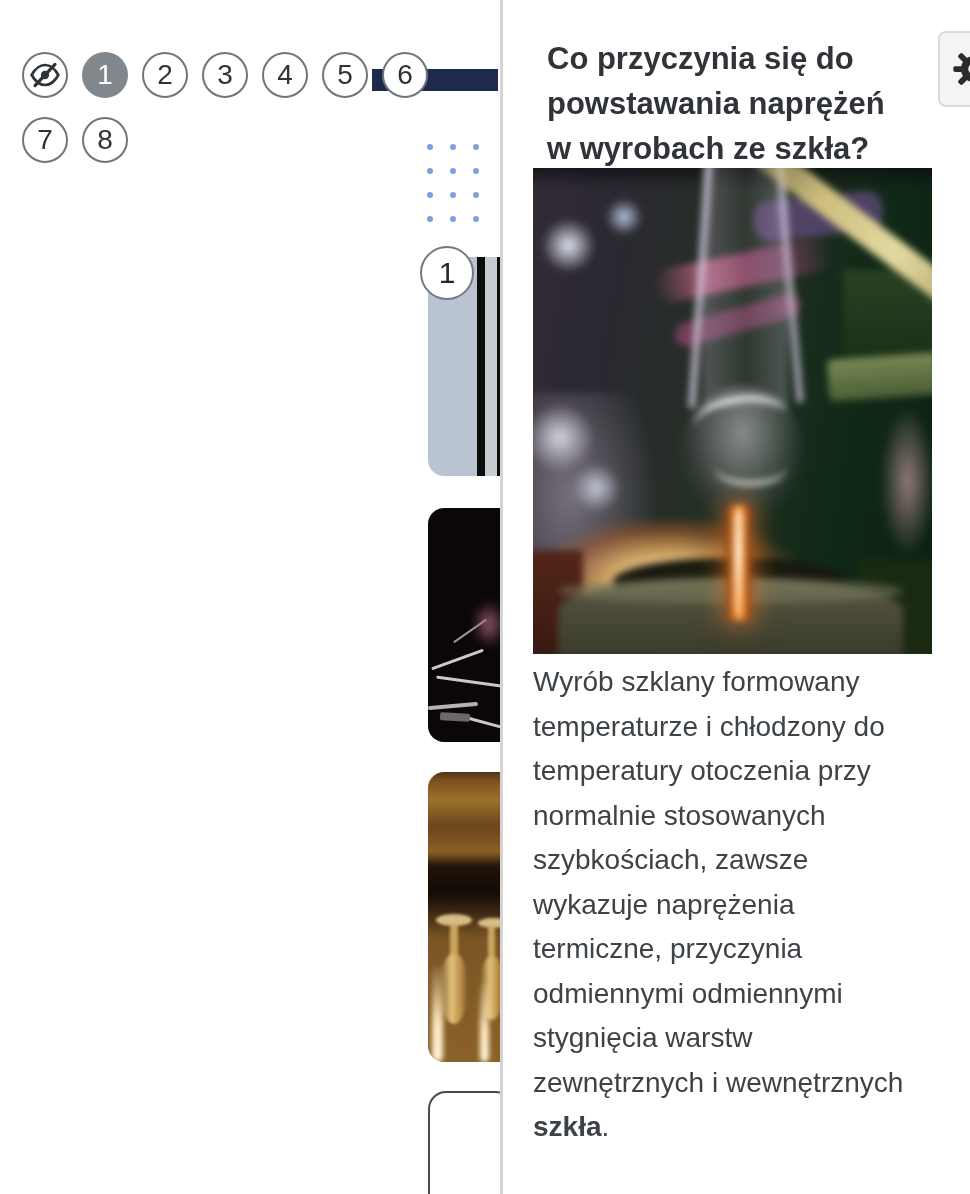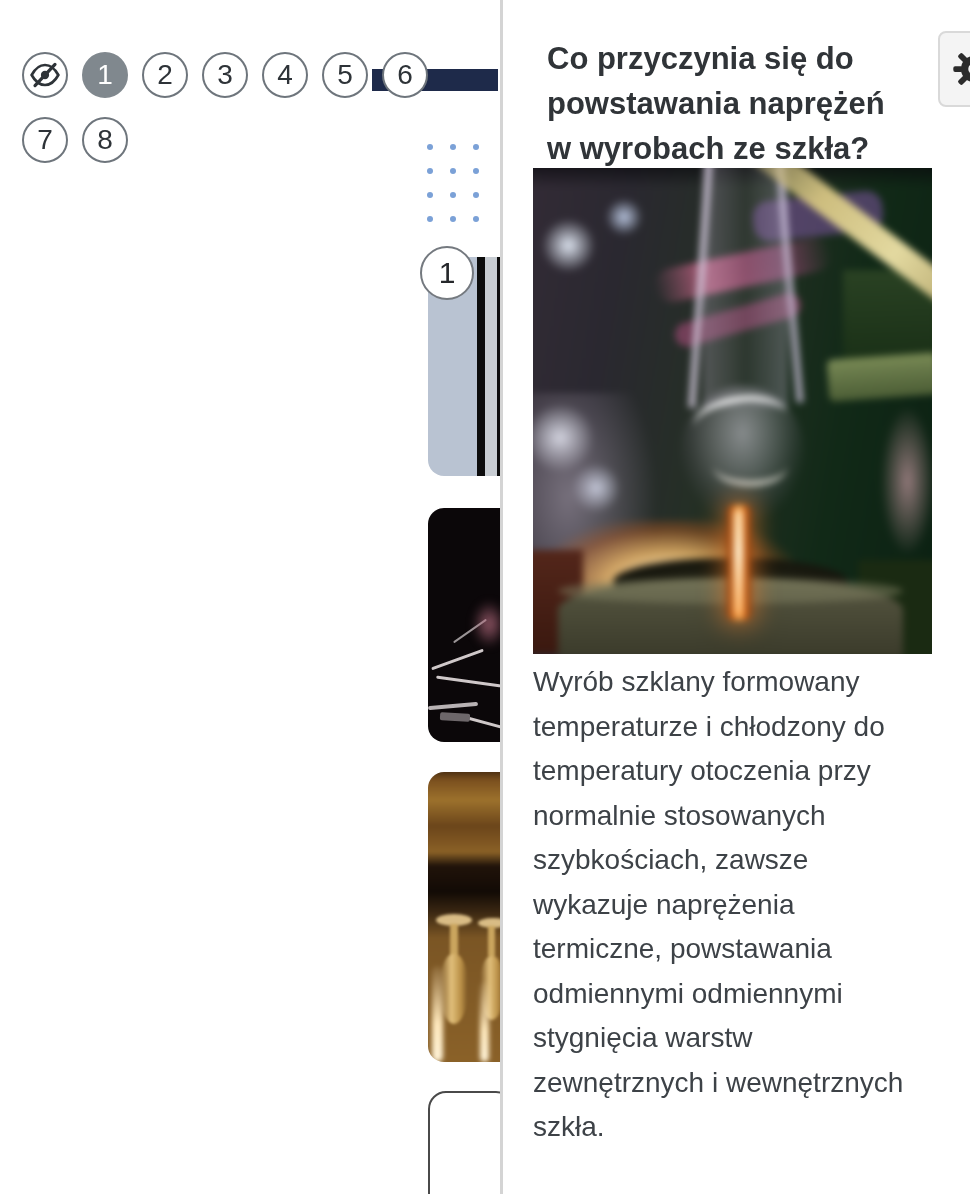--- a/index.html
+++ b/index.html
@@ -95,21 +95,21 @@
   .ph-stem{left:204px;top:347px;width:24px;height:115px;border-radius:6px;
      background:linear-gradient(90deg,#8a3c10,#e87a22 35%,#ffc470 50%,#e87a22 65%,#8a3c10);
      box-shadow:0 0 22px 6px rgba(230,120,40,.55);}
   .ph-stemcore{left:211px;top:352px;width:9px;height:105px;border-radius:4px;
      background:linear-gradient(180deg,#ffd9a0,#fff0d0 40%,#ffb86a);}
   .ph-rod{left:215px;top:-40px;width:460px;height:27px;transform:rotate(37deg);transform-origin:0 0;border-radius:12px;
      background:linear-gradient(90deg,rgba(200,185,120,.25),#cdbd7e 25%,#e3d9a0 45%,#9a8a50 75%,#6a5f38);}
   .ph-brdark{left:335px;top:402px;width:80px;height:100px;background:#1a2a12;}
 
   #article-body{left:30px;top:660px;width:437px;font-size:28px;line-height:44.5px;color:#3d4247;}
-  #article-body .b{font-weight:400;}
+  #article-body .b{font-weight:700;}
 
   button{font-family:inherit;}
 </style>
 </head>
 <body>
 
 <div id="screen">
 
   <div id="left-panel" class="abs">
 
@@ -260,21 +260,21 @@
       </div>
     </div>
 
     <div id="article-body" class="abs">
       <div>Wyrób szklany formowany</div>
       <div>temperaturze i chłodzony do</div>
       <div>temperatury otoczenia przy</div>
       <div>normalnie stosowanych</div>
       <div>szybkościach, zawsze</div>
       <div>wykazuje naprężenia</div>
-      <div>termiczne, powstawania</div>
+      <div>termiczne, przyczynia</div>
       <div>odmiennymi odmiennymi</div>
       <div>stygnięcia warstw</div>
       <div>zewnętrznych i wewnętrznych</div>
       <div><span class="b">szkła</span><span>.</span></div>
     </div>
   </div>
 
 </div>
 
 </body></html>

